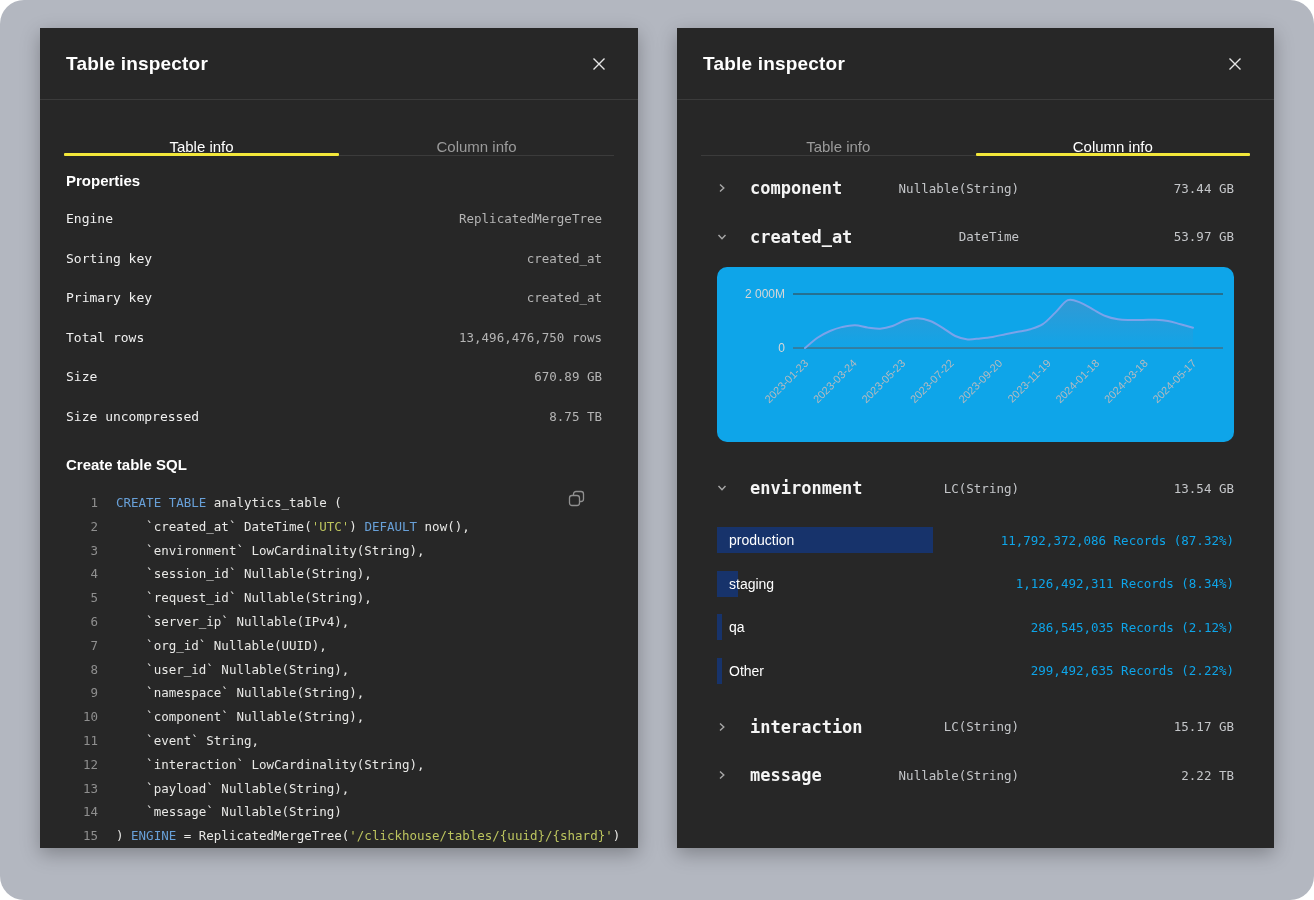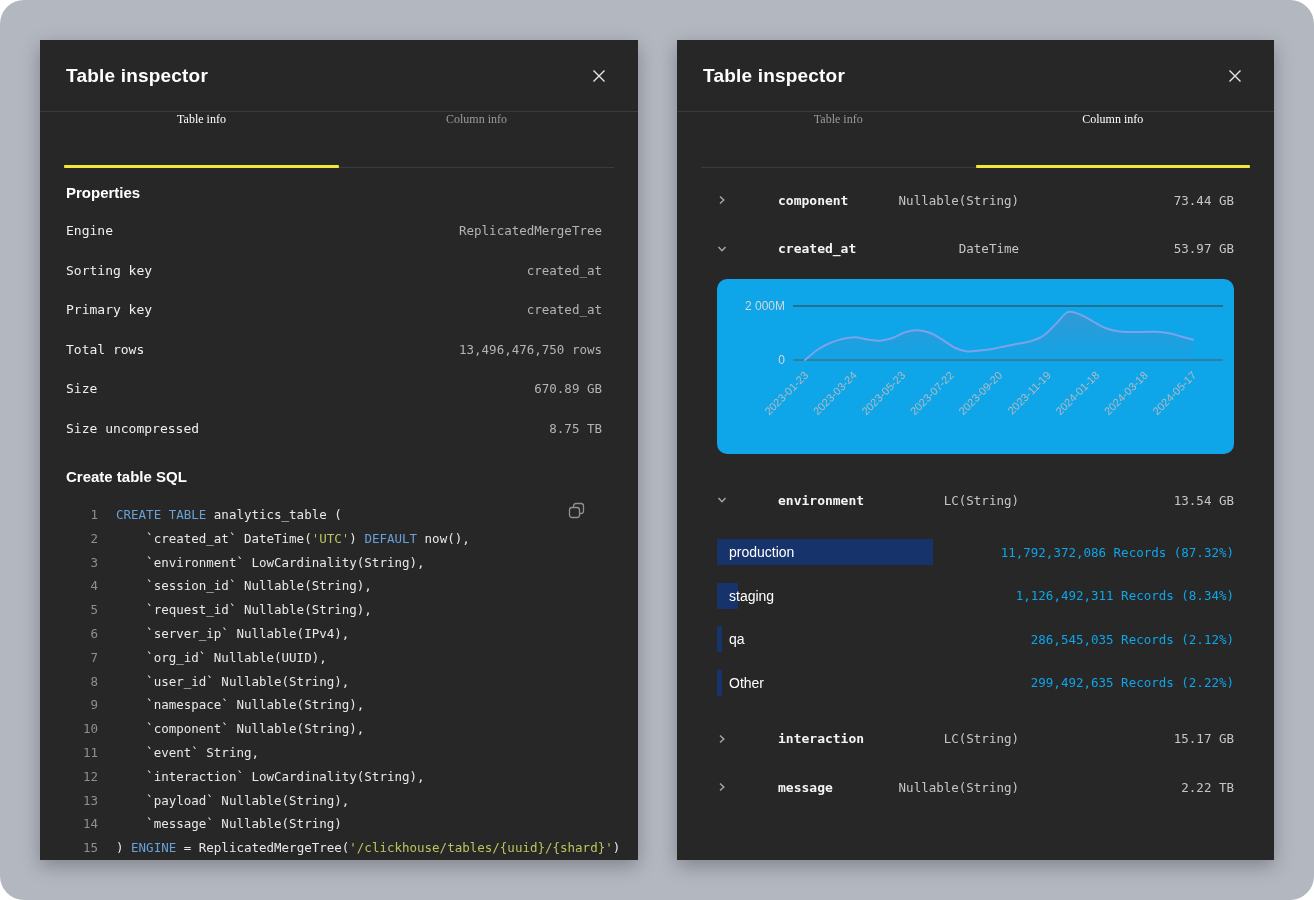--- a/index.html
+++ b/index.html
@@ -3,38 +3,38 @@
 <meta charset="utf-8">
 <style>
   * { margin:0; padding:0; box-sizing:border-box; }
   html,body { width:1314px; height:900px; background:#fff; }
   .page {
     position:relative; width:1314px; height:900px;
     background:#b3b7c0; border-radius:24px; overflow:hidden;
     font-family:"Liberation Sans", sans-serif;
   }
   .panel {
-    position:absolute; top:40px; width:598px; height:820px;
+    position:absolute; top:28px; width:598px; height:820px;
     background:#272727; overflow:hidden;
     box-shadow:0 6px 18px rgba(0,0,0,0.28);
   }
   #left-panel { left:40px; }
   #right-panel { left:677px; width:597px; }
 
   .panel-header {
     height:72px; display:flex; align-items:center; justify-content:space-between;
     padding:0 28px 0 26px; border-bottom:1px solid #3b3b3b;
   }
   .panel-title { color:#ffffff; font-size:19px; font-weight:bold; letter-spacing:0.2px; }
   .close-btn { background:none; border:none; cursor:pointer; padding:4px; display:flex; }
 
   .tabs { display:flex; margin:0 24px; height:56px; border-bottom:1px solid #3b3b3b; }
   .tab {
-    flex:1; display:flex; align-items:flex-start; justify-content:center;
-    color:#9b9b9b; font-size:12px; cursor:pointer; position:relative;font-family:Liberation Serif, serif;
+    flex:1; display:flex; align-items:flex-end; justify-content:center;
+    color:#9b9b9b; font-size:15px; cursor:pointer; position:relative;
   }
   .tab.active { color:#ffffff; }
   .tab.active::after {
     content:""; position:absolute; left:0; right:0; bottom:-1px; height:3px;
     background:#f3e73a; border-radius:1px;
   }
 
   
   .lp-content { padding:0 36px 0 26px; }
   .section-heading { color:#ffffff; font-size:15px; font-weight:bold; }
@@ -54,21 +54,21 @@
   .code-text .str { color:#bcc45e; }
   .copy-btn {
     position:absolute; right:12px; top:-6px; background:none; border:none;
     cursor:pointer; padding:4px; display:flex;
   }
 
   
   .rp-content { padding:8px 40px 0 40px; }
   .col-row { height:48.5px; display:flex; align-items:center; cursor:pointer; }
   .chev { width:12px; flex:0 0 12px; margin-right:21px; display:flex; align-items:center; }
-  .col-name { flex:1; font-family:"DejaVu Sans Mono", monospace; font-size:13px; font-weight:bold; color:#f4f4f4;margin-left:28px; }
+  .col-name { flex:1; font-family:"DejaVu Sans Mono", monospace; font-size:17px; font-weight:bold; color:#f4f4f4; }
   .col-type { flex:1; text-align:right; font-family:"DejaVu Sans Mono", monospace; font-size:12.5px; color:#c4c6c9; }
   .col-size { width:215px; flex:0 0 215px; text-align:right; font-family:"DejaVu Sans Mono", monospace; font-size:12.5px; color:#c4c6c9; }
 
   .chart-box {
     height:175px; background:#0ea5e9; border-radius:10px;
     margin:6px 0 22px; position:relative; overflow:hidden;
   }
   .chart-box svg { position:absolute; inset:0; }
 
   .env-group { padding:6px 0 10px; }

